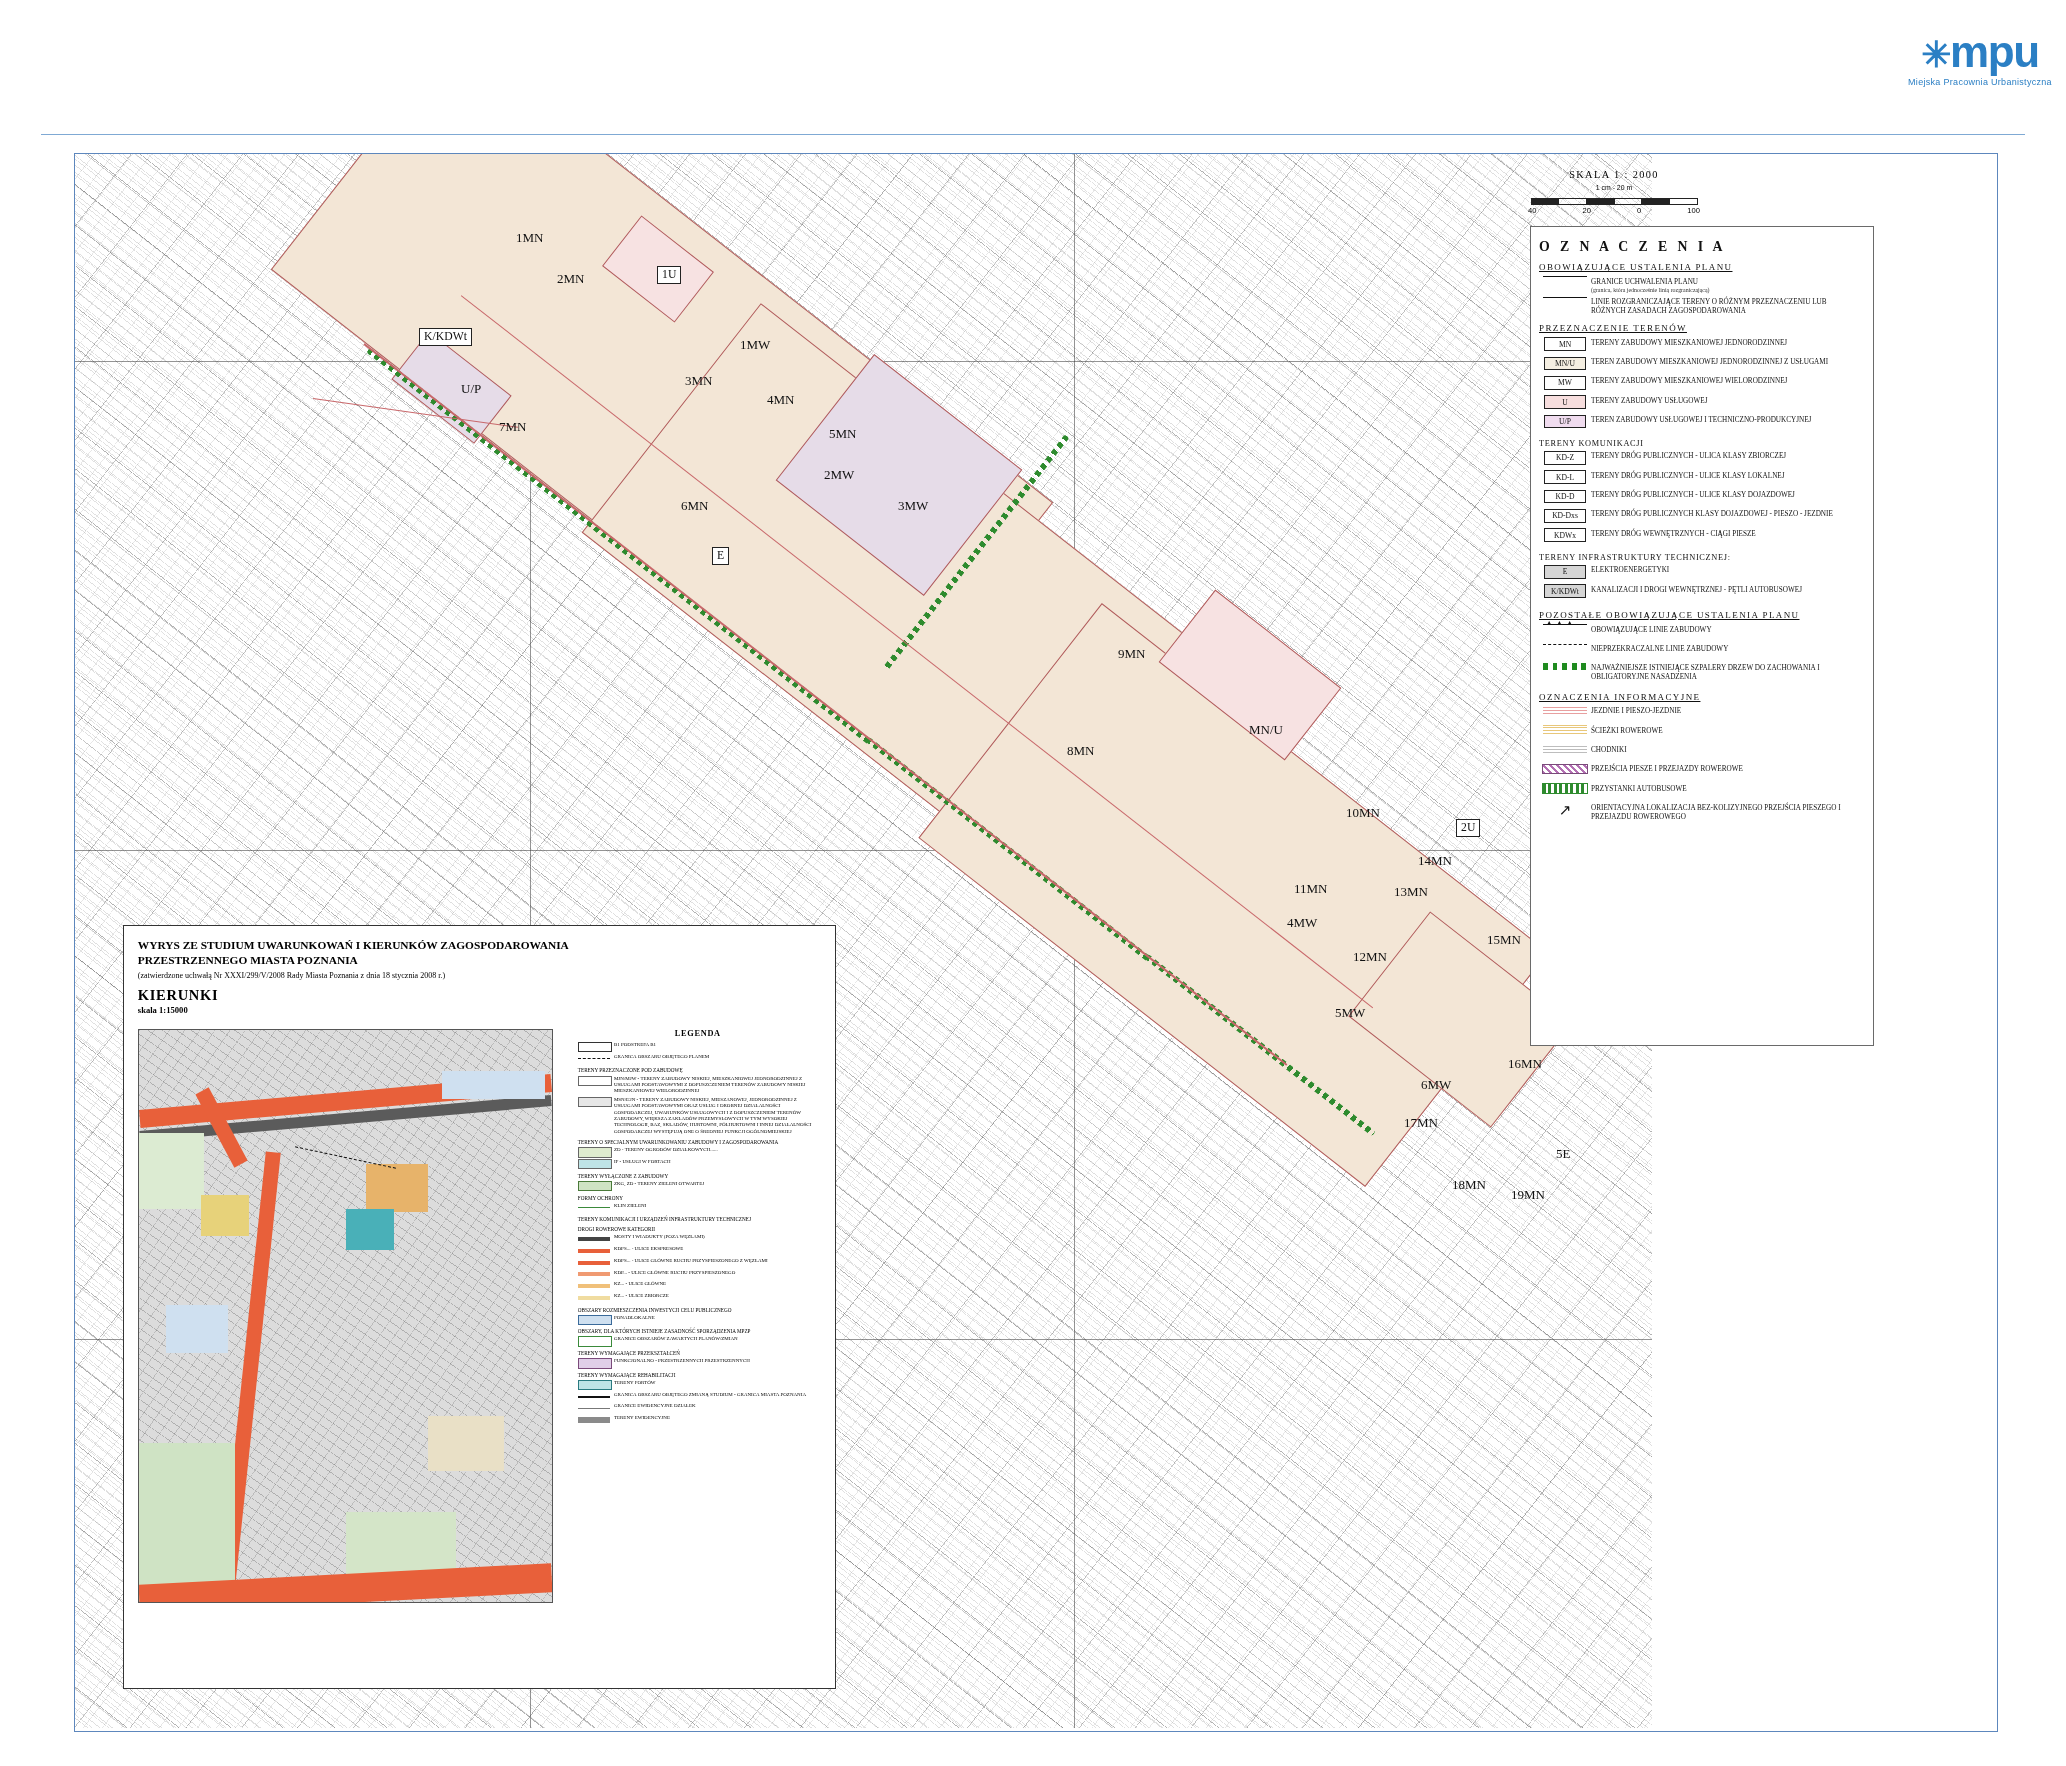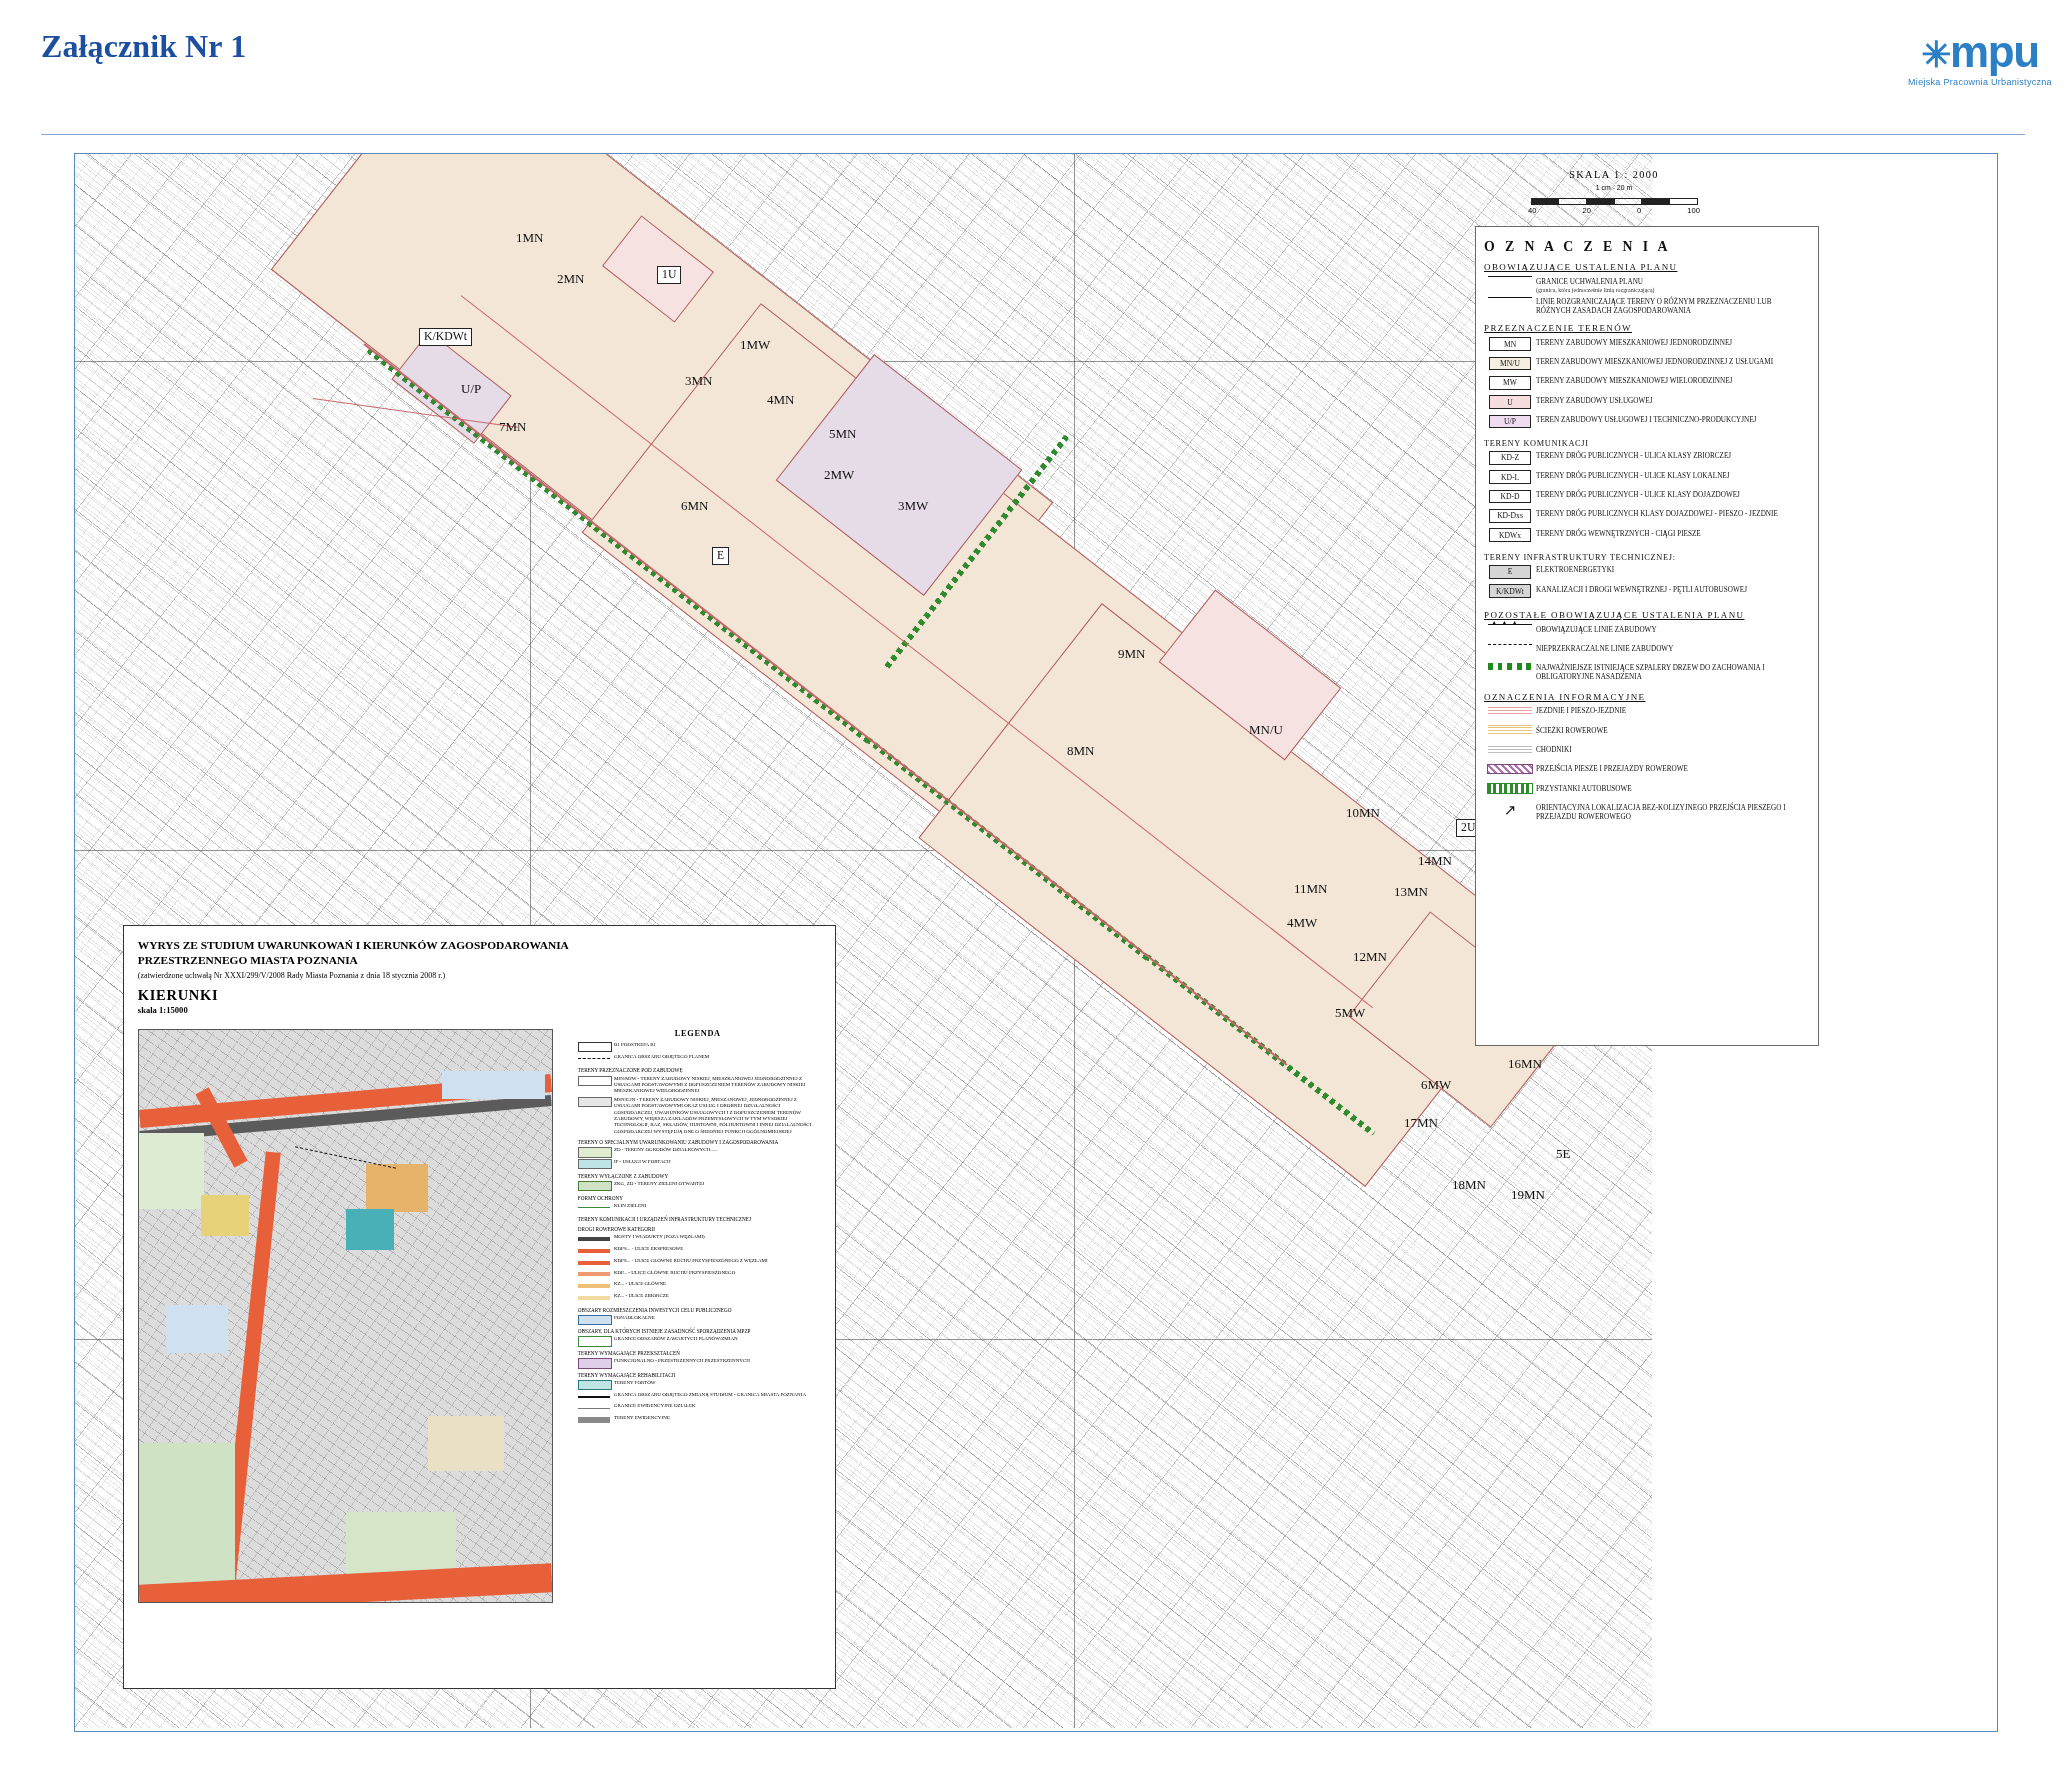--- a/index.html
+++ b/index.html
@@ -161,21 +161,20 @@
   .ilsym{width:32px;min-width:32px;height:9.6px;margin-right:4.1px;}
   .iltxt{font-size:5px;line-height:1.28;}
   .ilhead{font-size:5.2px;margin:4.1px 0 1.4px 0;}
 </style>
 </head>
 <body>
 
 <div class="page">
 
   <div class="header">
-    <h1>Załącznik Nr 1</h1>
   </div>
   <div class="logo">
     <div class="mark">
       <span class="star">✳</span><span>mpu</span>
     </div>
     <div class="sub">Miejska Pracownia Urbanistyczna</div>
   </div>
   <div class="headrule"></div>
 
   <div class="frame">
@@ -258,21 +257,21 @@
           <div></div>
       </div>
       <div class="scaleticks">
         <span>40</span>
         <span>20</span>
         <span>0</span>
         <span>100</span>
       </div>
     </div>
 
-    <div class="legend" style="left:1400px;top:72px;padding-left:8px;">
+    <div class="legend" style="left:1455px;top:72px;padding-left:8px;">
       <h3>O Z N A C Z E N I A</h3>
       <h4>OBOWIĄZUJĄCE USTALENIA PLANU</h4>
 
       <div class="lrow">
         <div class="lsym">
             <div class="linesym"></div>
           </div>
         <div class="ltxt">
           <div>GRANICE UCHWALENIA PLANU</div>
           <div class="tiny">(granica, która jednocześnie linią rozgraniczającą)</div>

